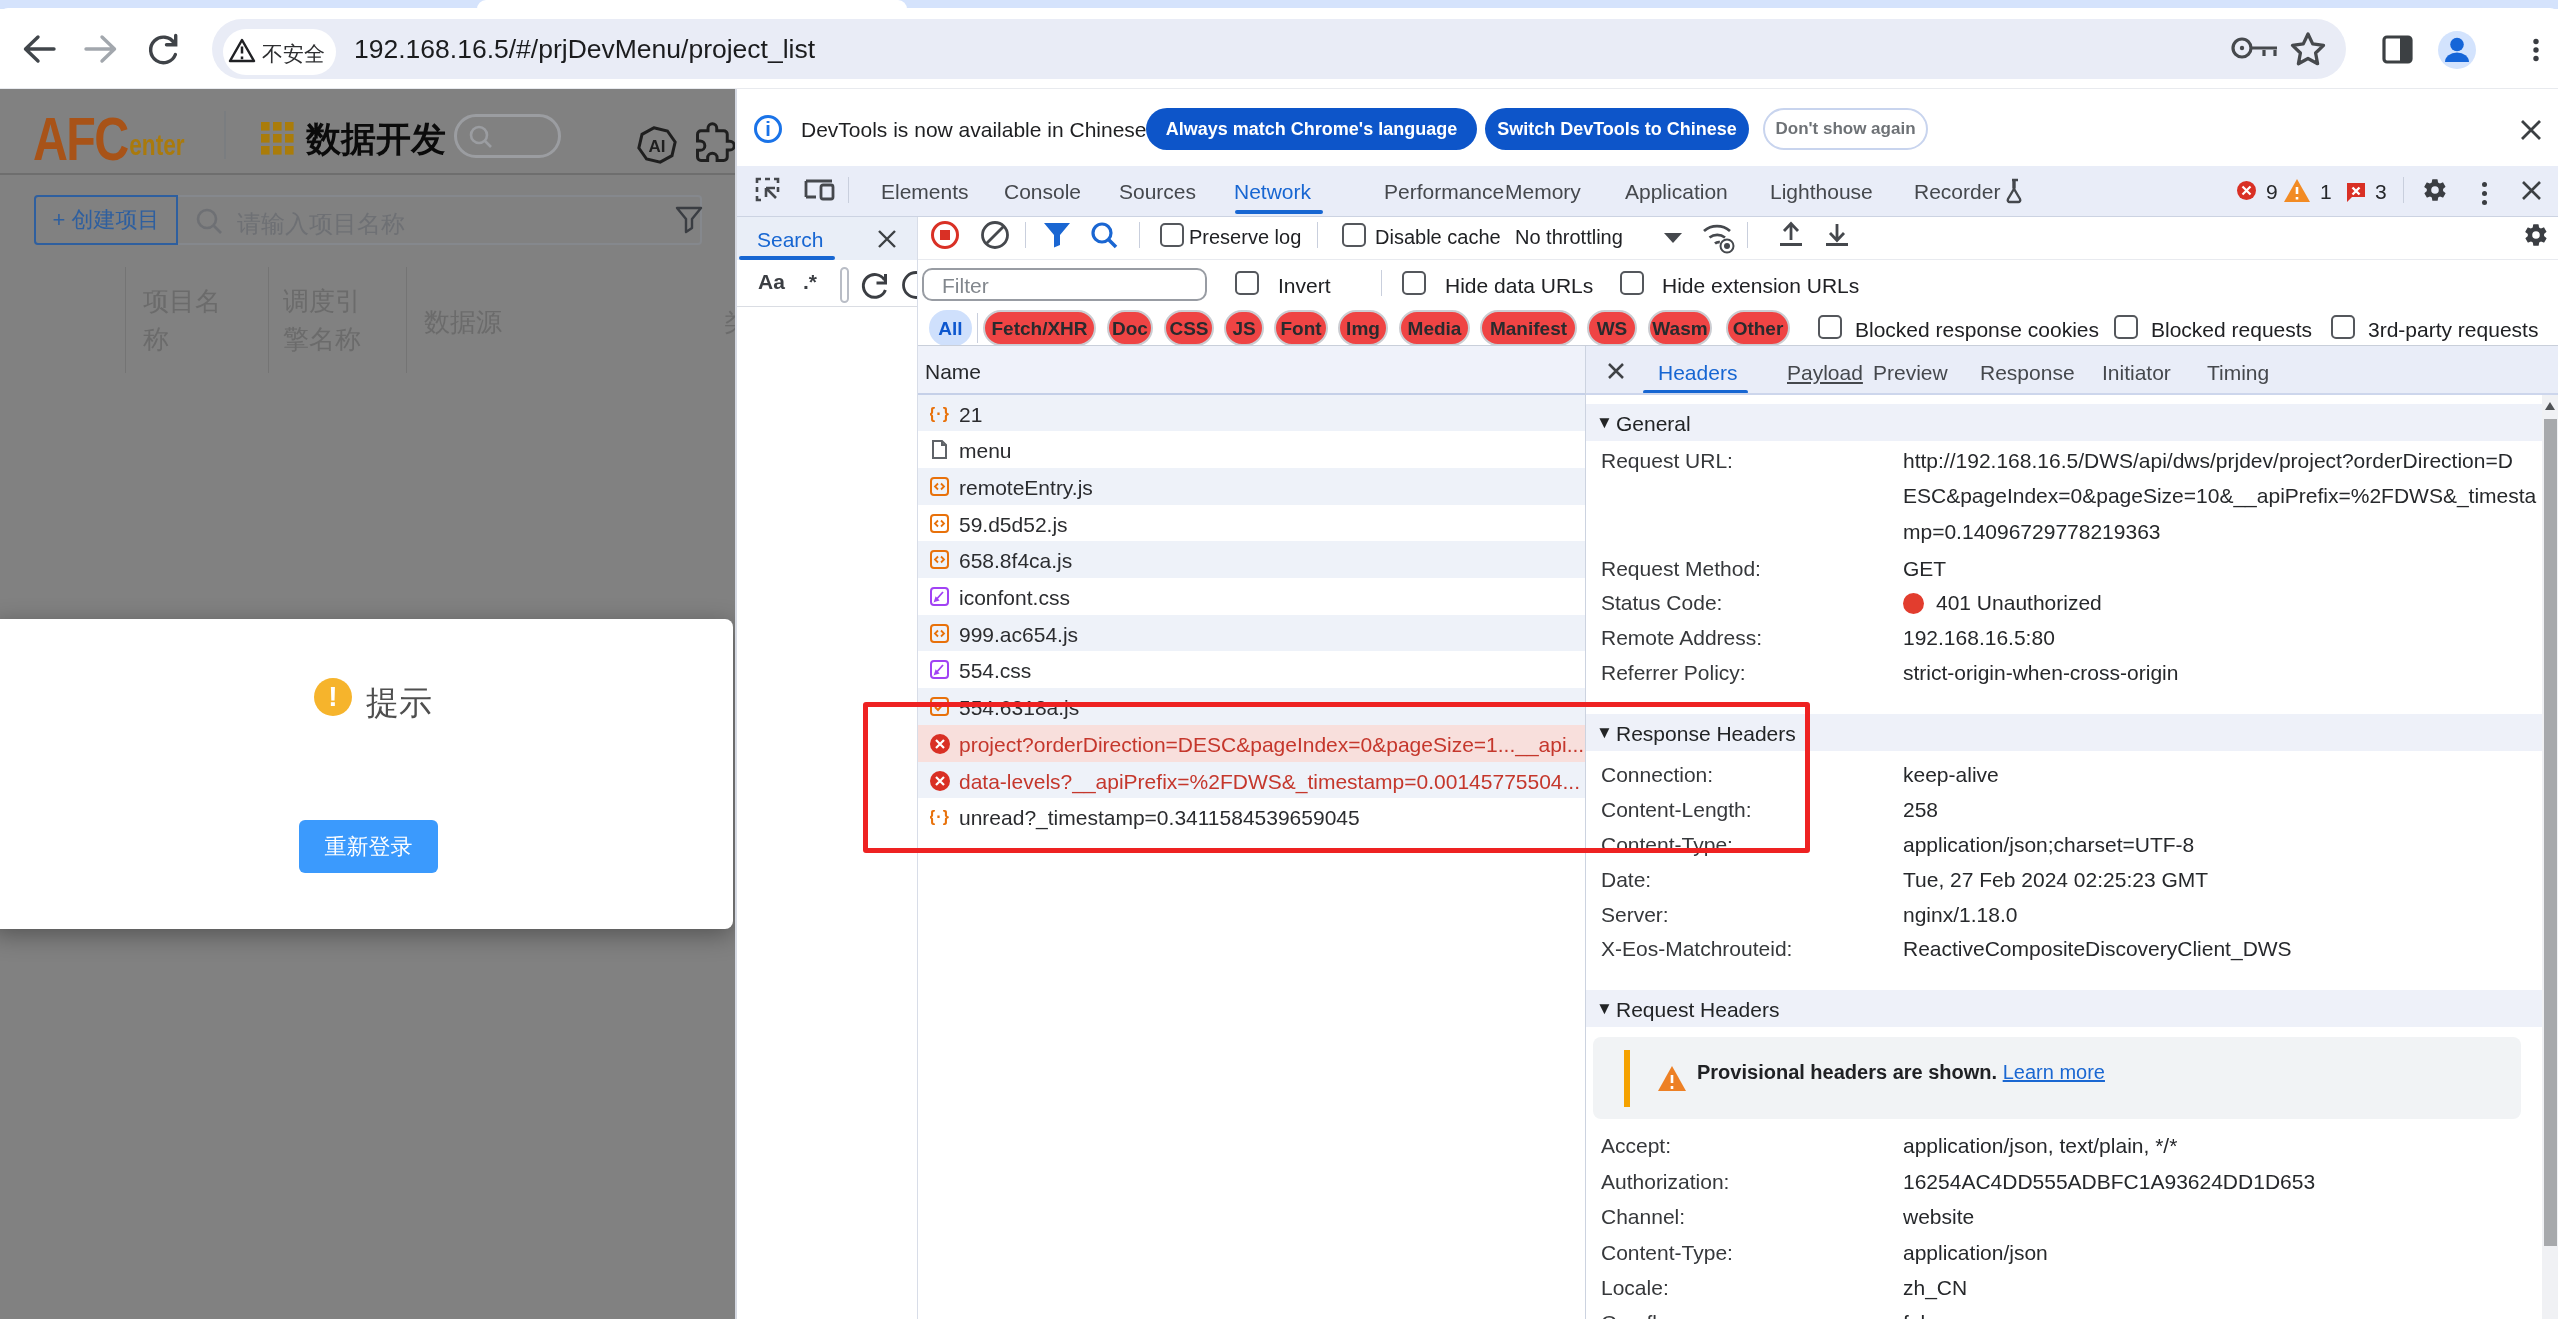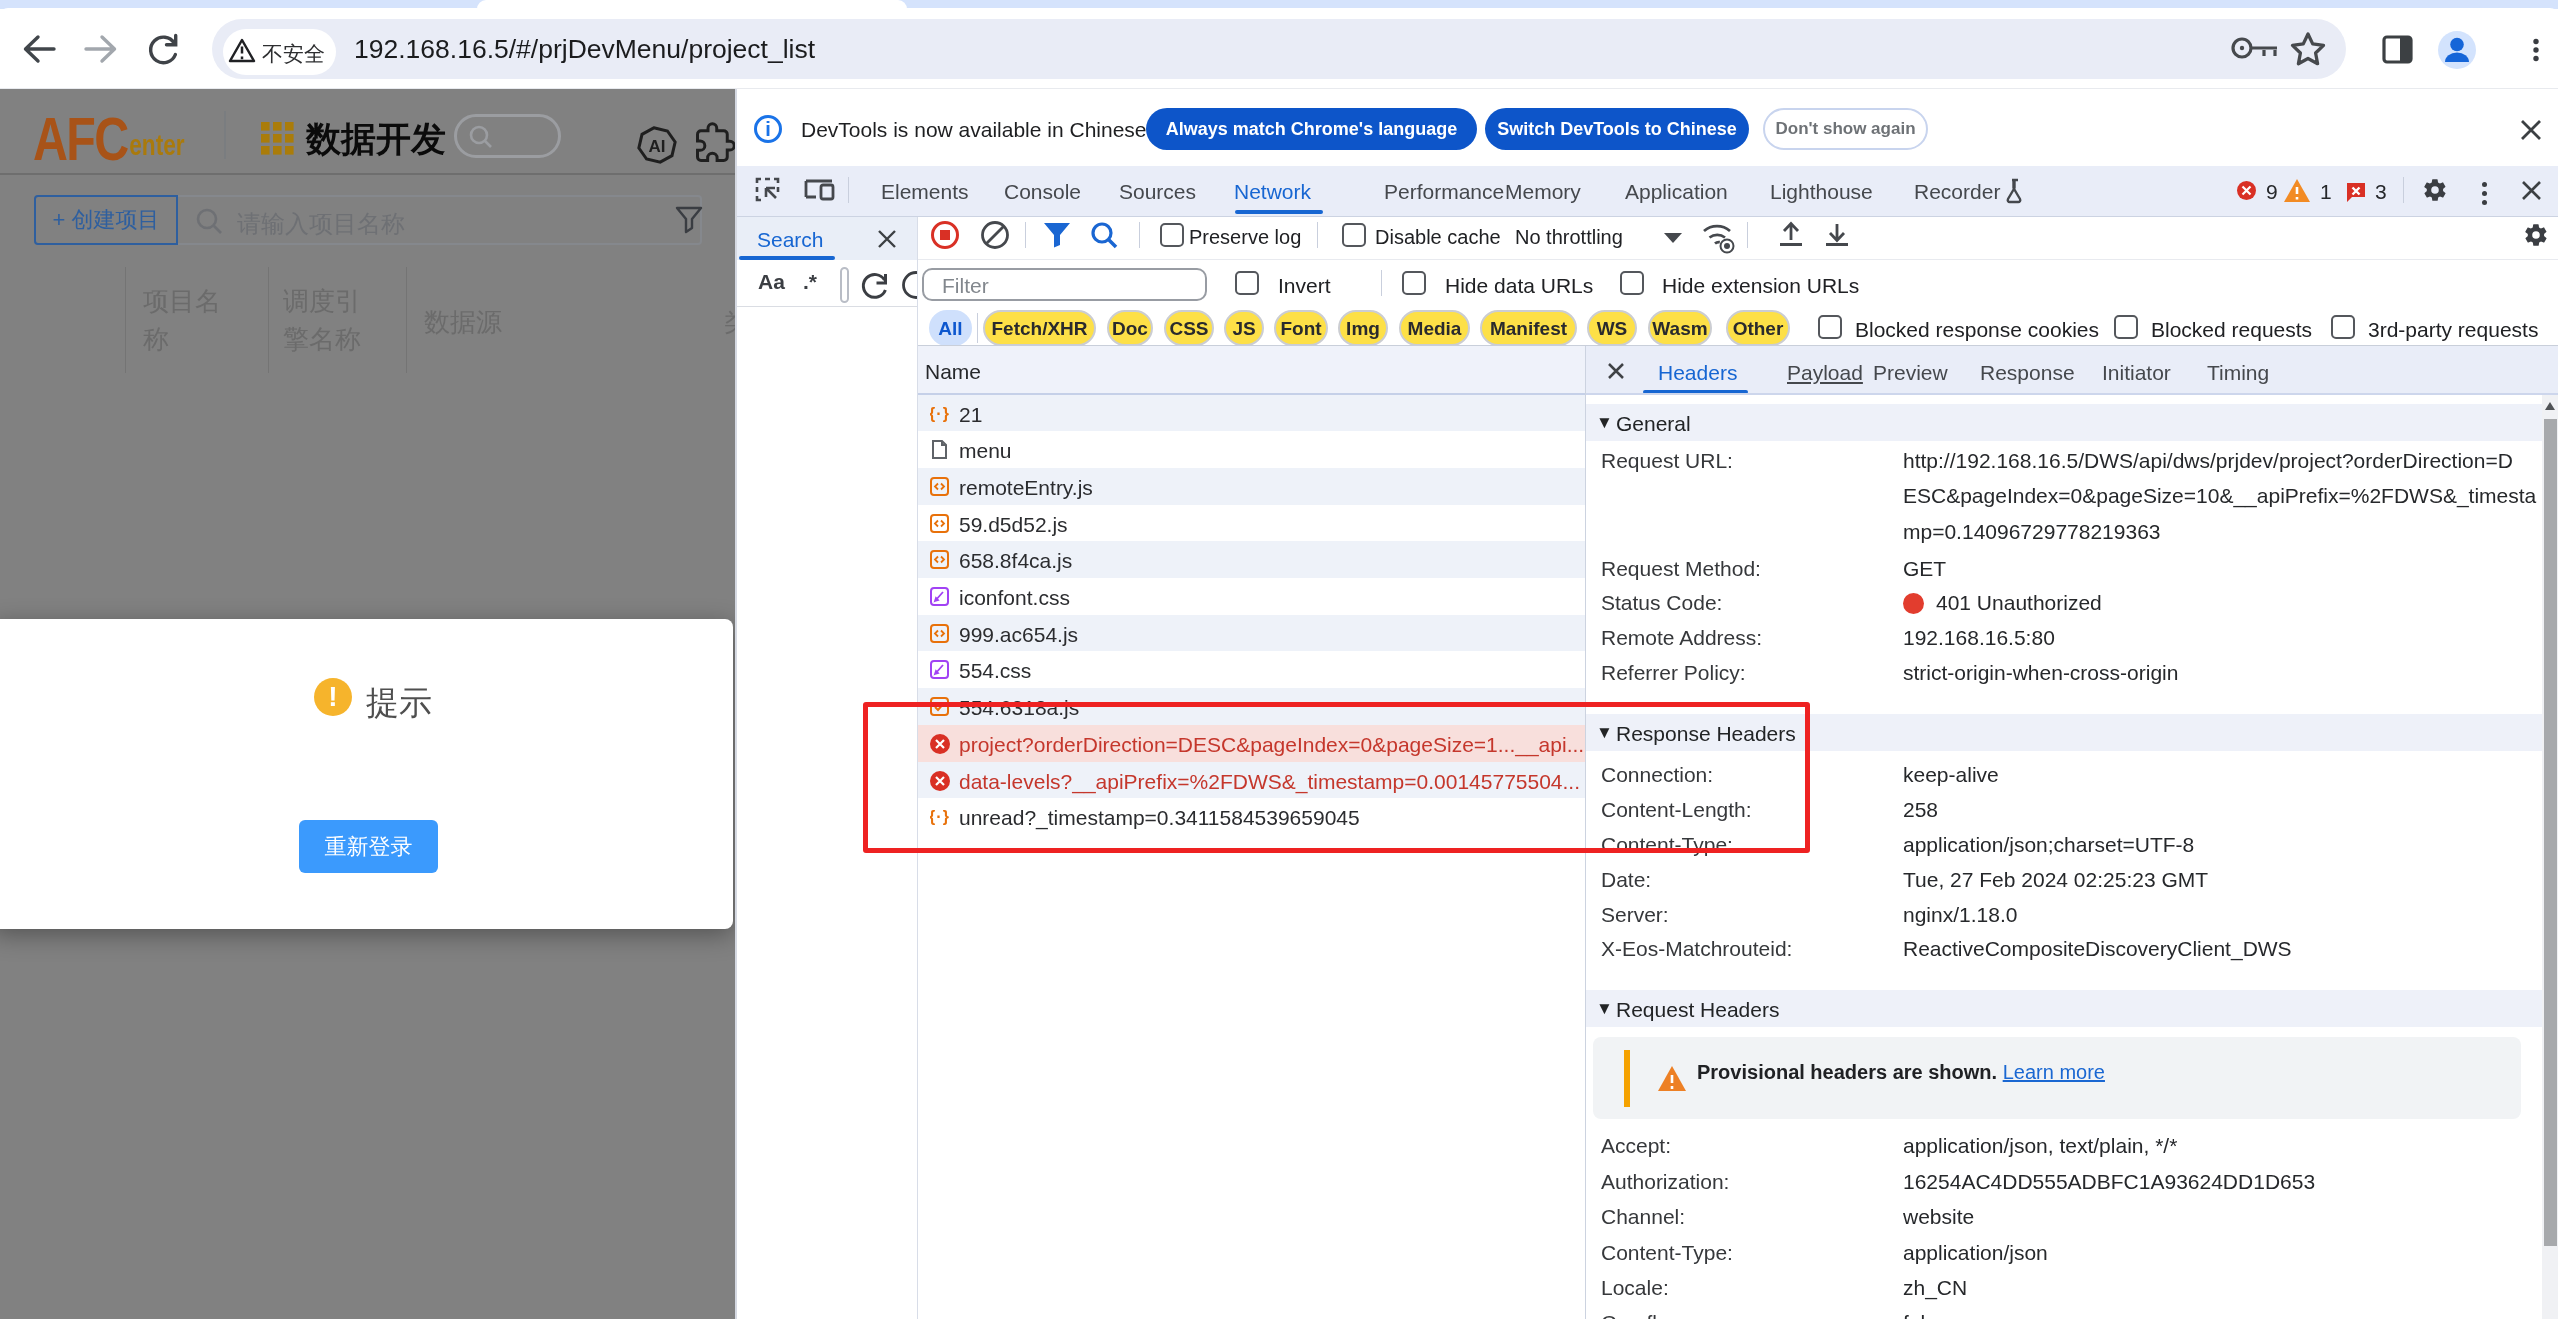--- a/index.html
+++ b/index.html
@@ -10,21 +10,21 @@
 #tabstrip { left:0; top:0; width:2558px; height:9px; background:#d5e3fc; }
 #activetab { left:477px; top:0; width:430px; height:9px; background:#fff; border-radius:10px 10px 0 0; }
 #toolbar { left:0; top:8px; width:2558px; height:81px; background:#fff; border-radius:8px 8px 0 0; border-bottom:1px solid #e8eaee; }
 #omnibox { left:212px; top:19px; width:2134px; height:60px; border-radius:30px; background:#e9ecf6; }
 #secchip { left:11px; top:10px; width:113px; height:46px; border-radius:23px; background:#fff; }
 .url { position:absolute; left:142px; top:15px; font-size:26.5px; color:#1b1c1e; }
 
 #page { left:0; top:89px; width:737px; height:1230px; background:#818181; overflow:hidden; border-right:2px solid #d5d9e2; }
 
 #devtools { left:737px; top:89px; width:1821px; height:1230px; background:#fff; }
-.chip { top:221px; height:36px; border:2px solid #cbcdd2; border-radius:18px; background:#fde047; font-size:19px; font-weight:bold; color:#292a2d; text-align:center; line-height:33px; }
+.chip { top:221px; height:36px; border:2px solid #cbcdd2; border-radius:18px; background:#ef4444; font-size:19px; font-weight:bold; color:#292a2d; text-align:center; line-height:33px; }
 .rrow { left:181px; width:667px; height:37px; font-size:21px; color:#2b2c2f; overflow:hidden; }
 .rtx { position:absolute; left:41px; top:8px; white-space:nowrap; }
 .icoo { position:absolute; left:12px; top:9px; }
 #devtools { overflow:hidden; }
 #page { overflow:hidden; }
 .lbl { position:absolute; left:864px; font-size:21px; color:#36383b; white-space:nowrap; }
 .val { position:absolute; left:1166px; font-size:21px; color:#26282b; white-space:nowrap; }
 .band { position:absolute; left:849px; width:956px; height:37px; background:#eef1f9; font-size:21px; color:#222426; }
 .dtab { position:absolute; top:272px; font-size:21px; color:#45484d; }
 

